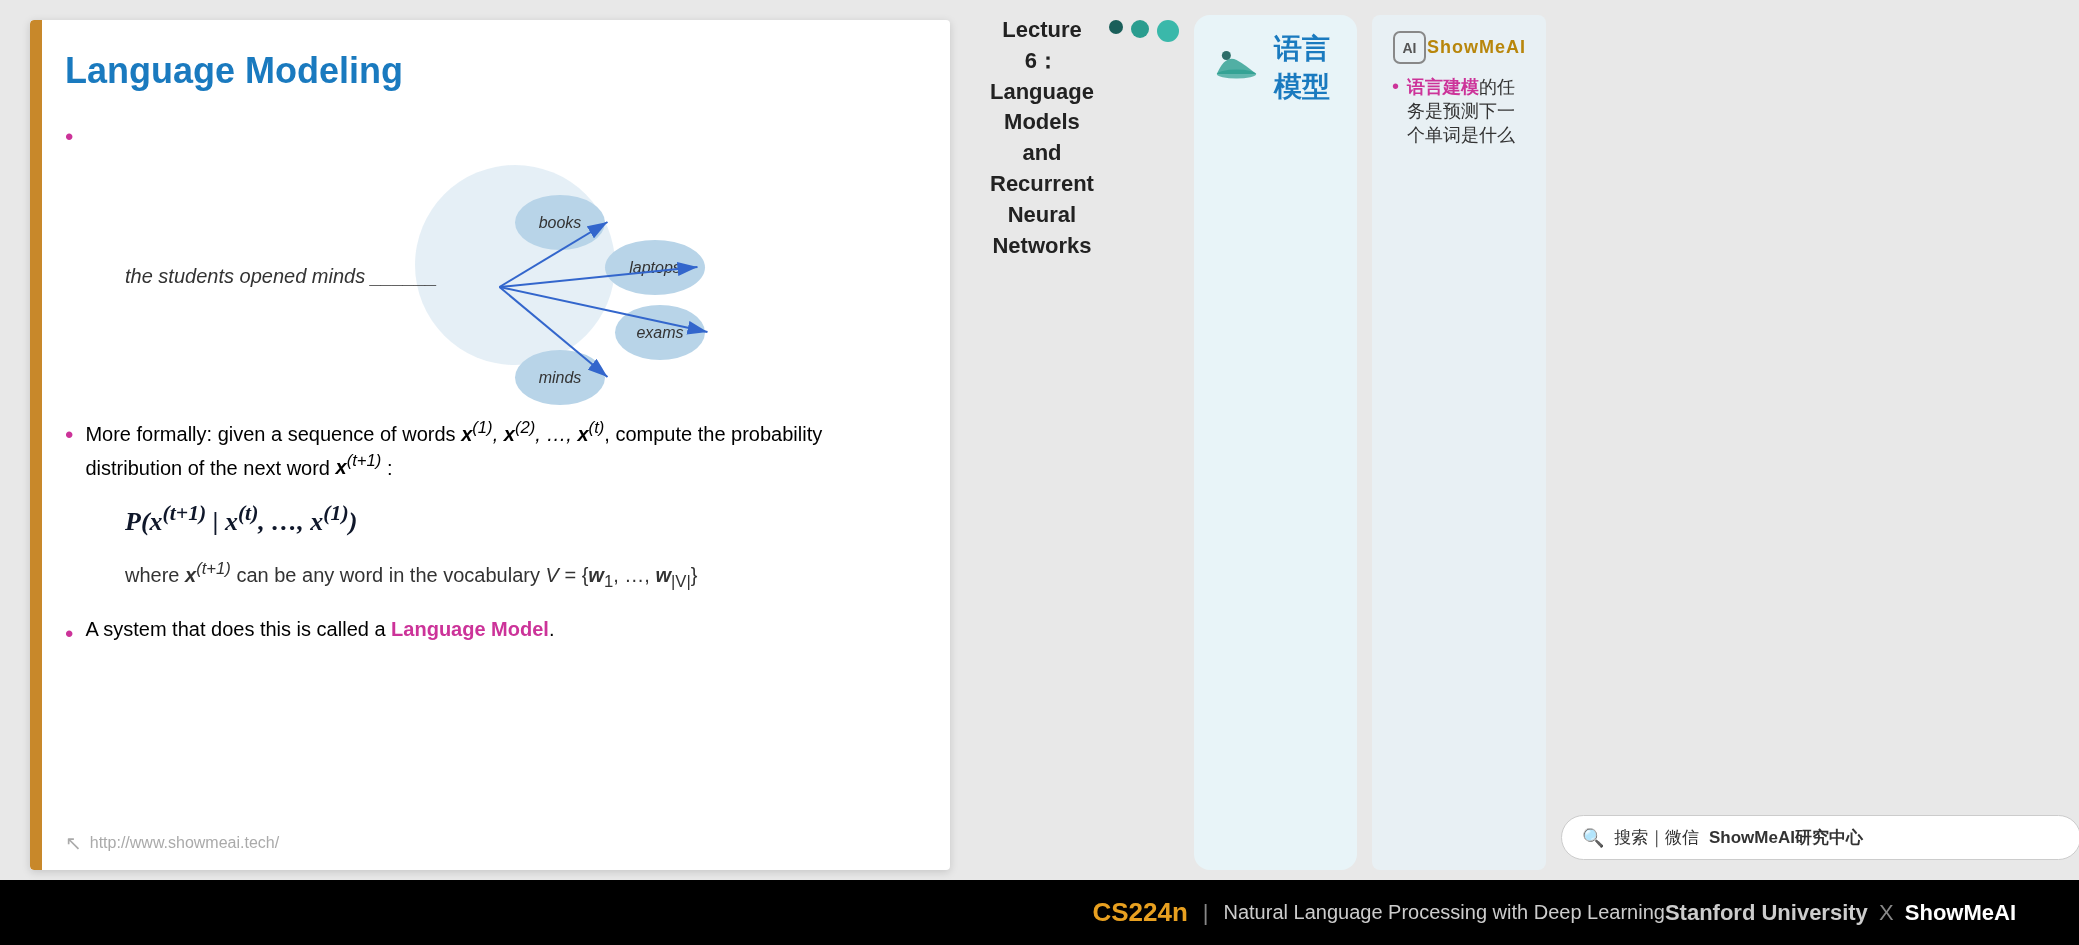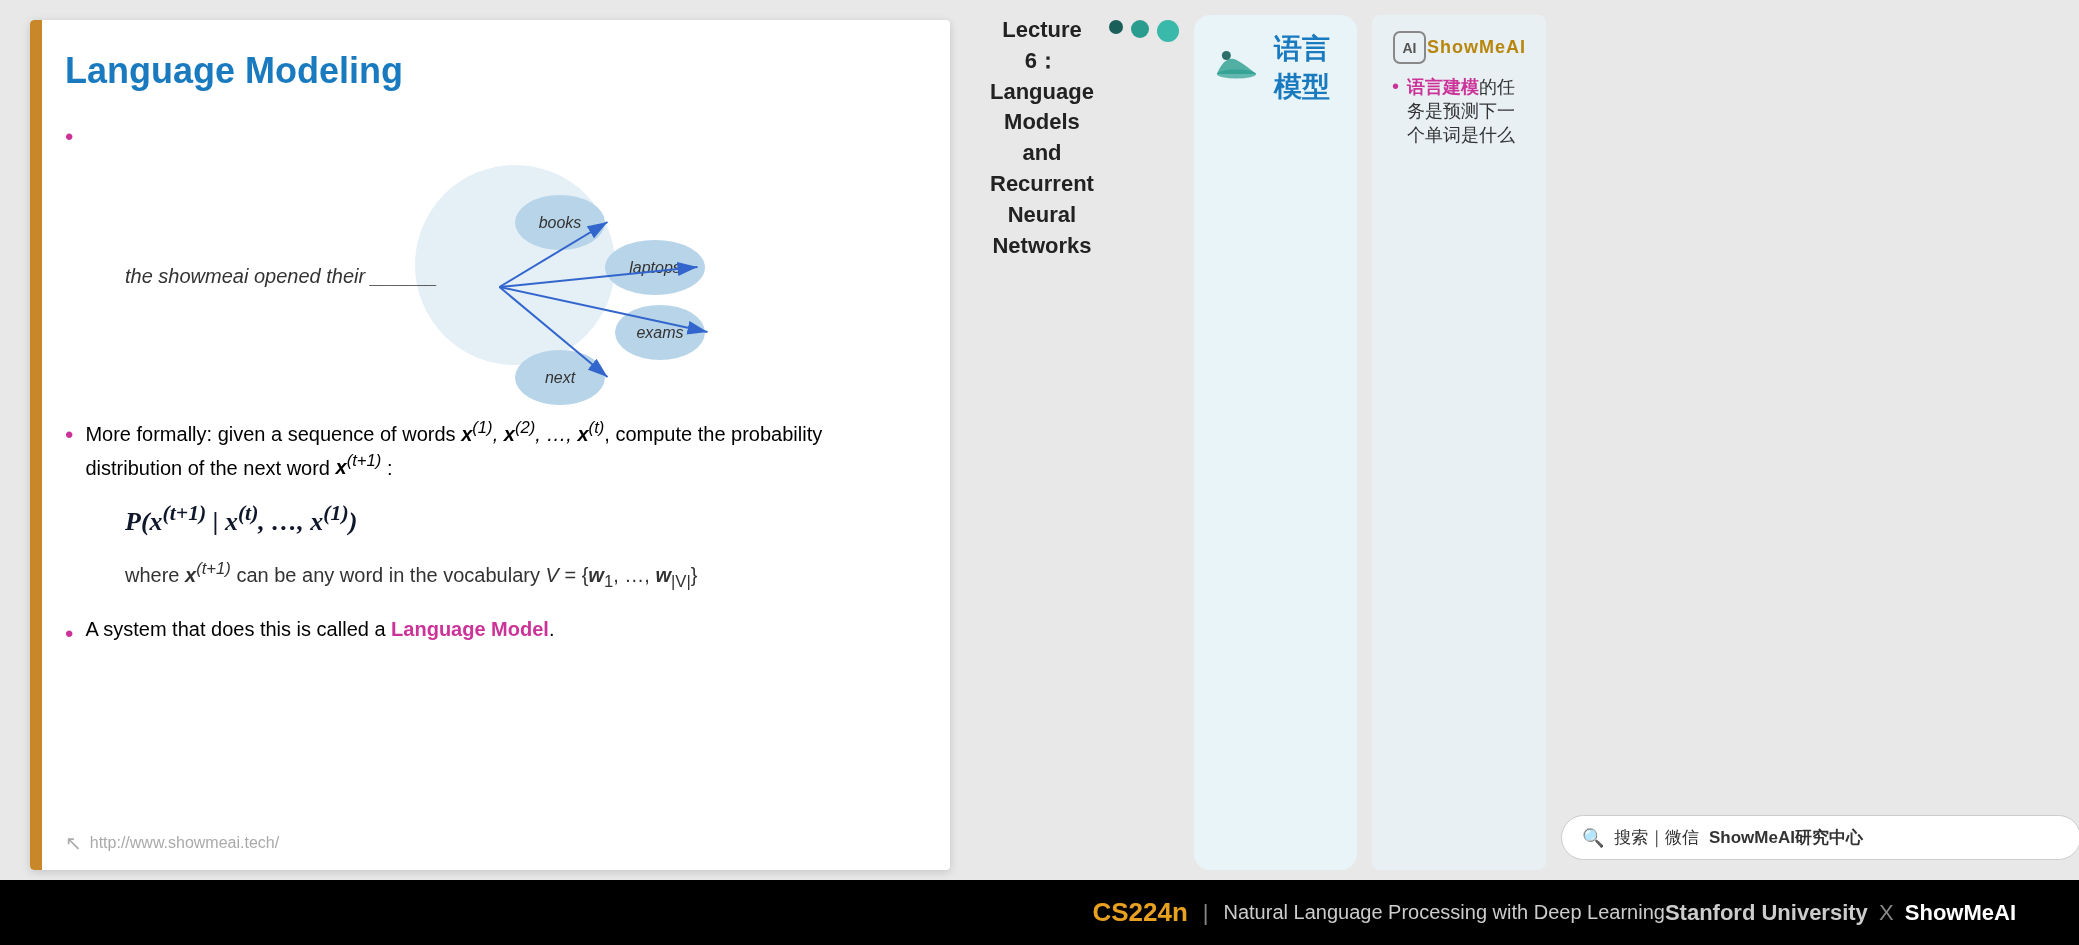--- a/index.html
+++ b/index.html
@@ -381,27 +381,27 @@
         <ul class="bullet-list">
 
           <li>
             <span class="bullet-dot">•</span>
           </li>
         </ul>
 
         <div class="prediction-diagram">
           <div class="large-circle"></div>
           <div class="sentence-text">
-            <em>the showmeai opened their ______</em>
+            <em>the students opened minds ______</em>
           </div>
 
           <div class="word-bubble bubble-books">books</div>
           <div class="word-bubble bubble-laptops">laptops</div>
           <div class="word-bubble bubble-exams">exams</div>
-          <div class="word-bubble bubble-minds">next</div>
+          <div class="word-bubble bubble-minds">minds</div>
 
           <svg class="arrows-svg" viewBox="0 0 580 220">
 
             <defs>
               <marker id="arrowhead" markerWidth="10" markerHeight="7" refX="10" refY="3.5" orient="auto">
                 <polygon points="0 0, 10 3.5, 0 7" fill="#3366cc"></polygon>
               </marker>
             </defs>
             <line x1="280" y1="112" x2="388" y2="47" stroke="#3366cc" stroke-width="2" marker-end="url(#arrowhead)"></line>
             <line x1="280" y1="112" x2="478" y2="92" stroke="#3366cc" stroke-width="2" marker-end="url(#arrowhead)"></line>

